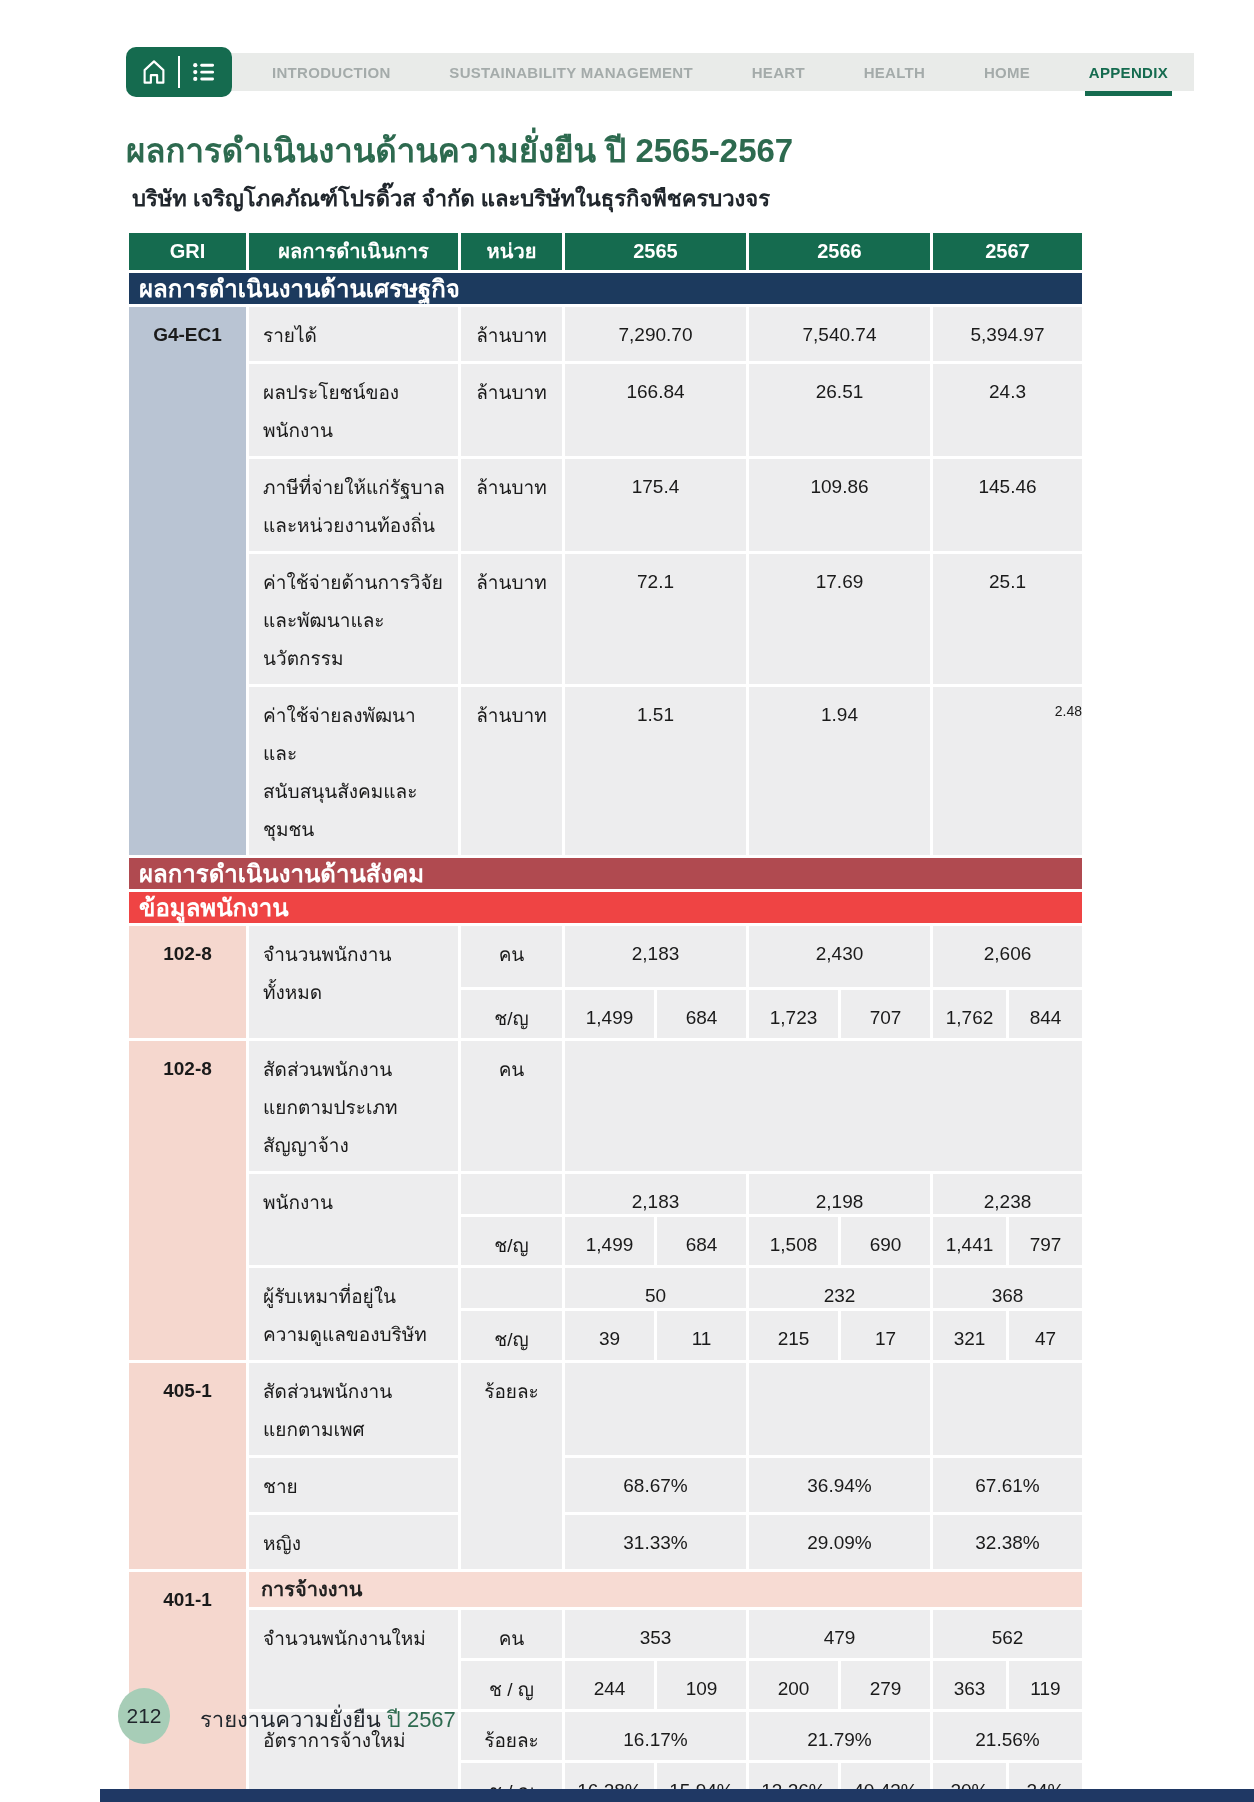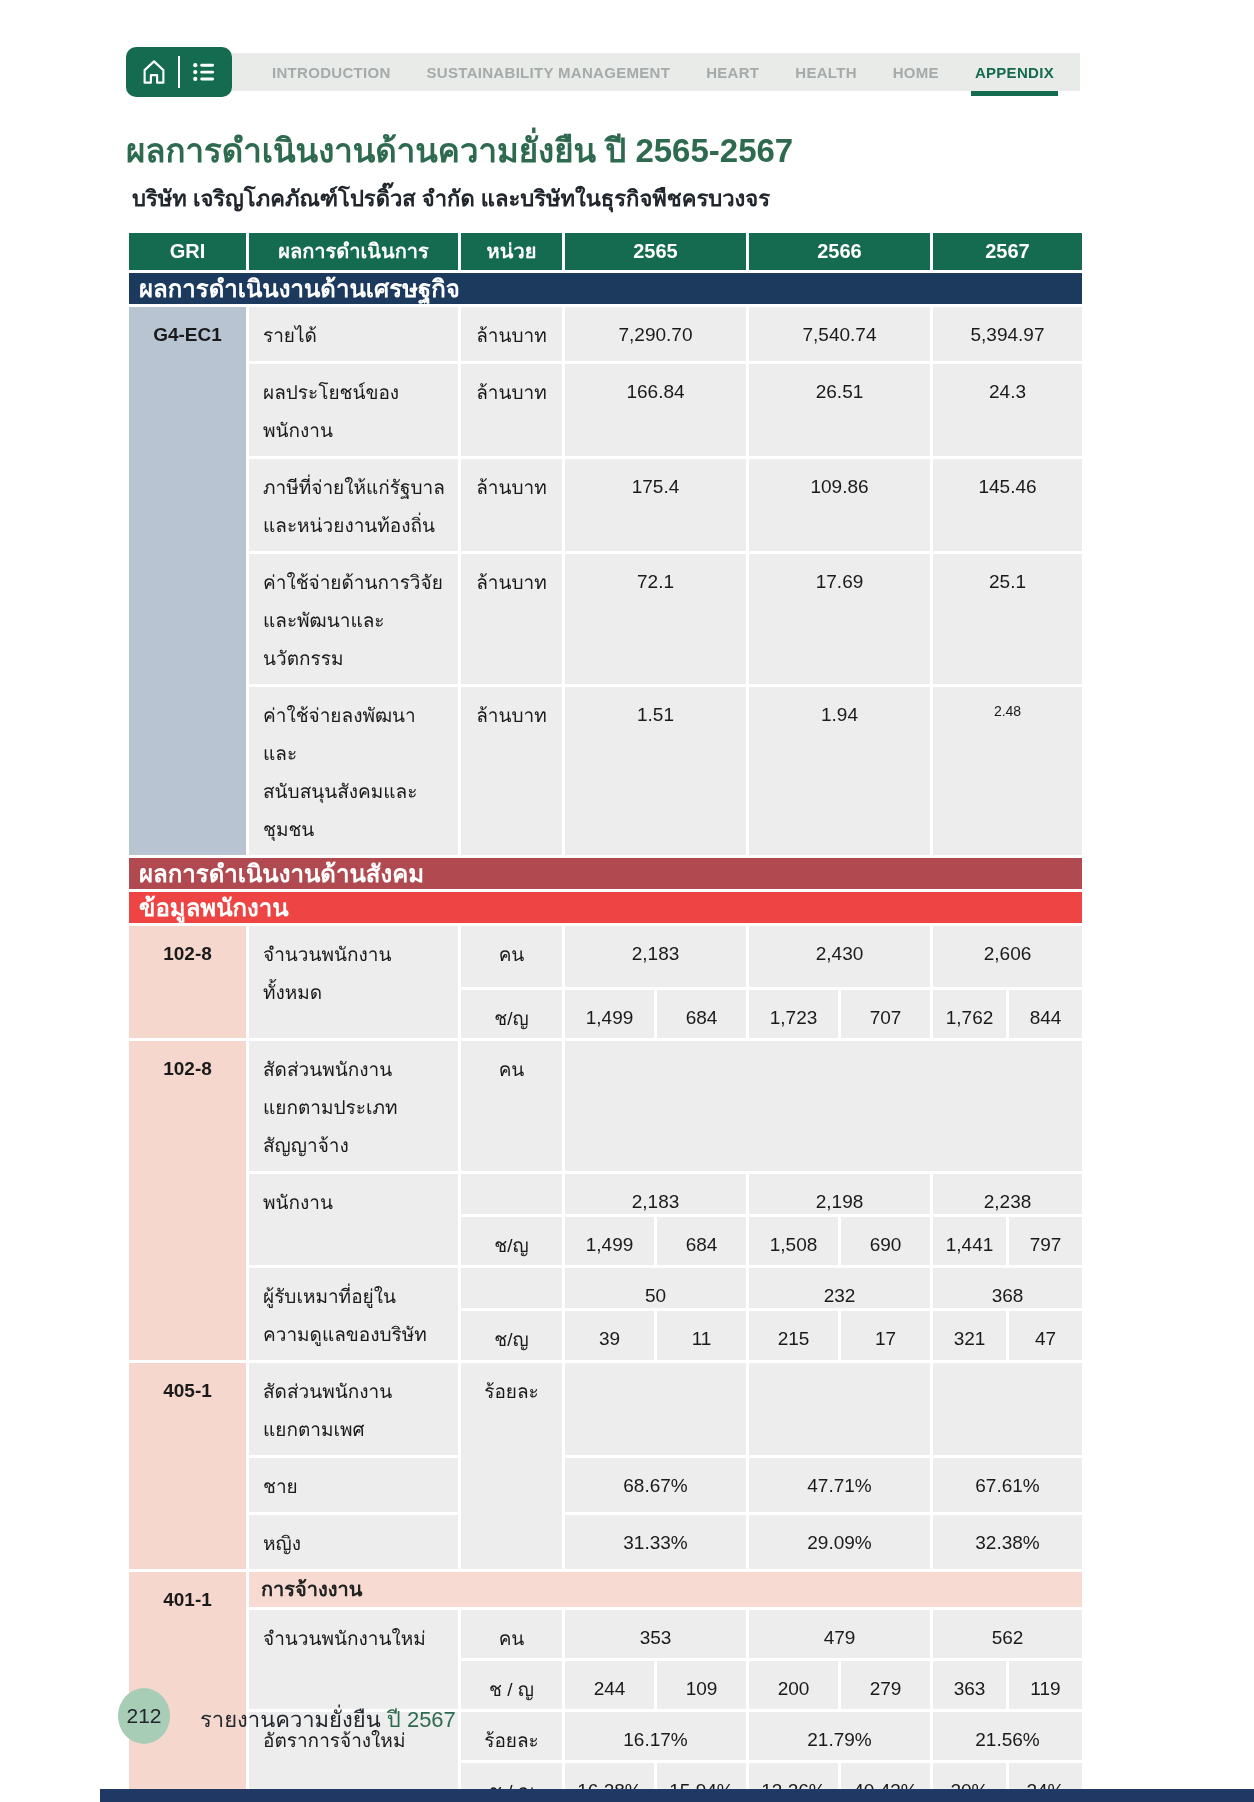--- a/index.html
+++ b/index.html
@@ -4,21 +4,21 @@
 <style>
   * { box-sizing: border-box; }
   html,body { margin:0; padding:0; }
   body {
     width:1254px; height:1802px; position:relative; background:#ffffff;
     font-family:"Liberation Sans","DejaVu Sans",sans-serif; color:#1a1a1a;
     overflow:hidden;
   }
 
   
-  .topnav { position:absolute; left:126px; top:47px; width:954px; height:50px; }
+  .topnav { position:absolute; left:126px; top:47px; width:1068px; height:50px; }
   .nav-bar {
     position:absolute; left:0; top:6px; width:100%; height:38px;
     background:#e9ebe9; display:flex; align-items:center;
     justify-content:space-between; padding-left:146px; padding-right:26px;
   }
   .nav-item {
     font-size:15px; font-weight:bold; letter-spacing:.3px; color:#a4abaa;
     white-space:nowrap; cursor:pointer;
   }
   .nav-item.active { color:#156b4f; position:relative; }
@@ -74,21 +74,21 @@
   td.griB { background:#b9c4d3; }
   td.griP { background:#f5d7ce; }
   td.name {
     background:#ededee; text-align:left; padding:10px 12px 6px 14px;
     white-space:pre-line; line-height:2.0;
   }
   td.unit {
     background:#ededee; text-align:center; padding-top:10px; line-height:2.0;
   }
   td.val  { background:#ededee; text-align:center; padding-top:16px; }
-  td.valS { background:#ededee; text-align:center; padding-top:16px; font-size:14px; }
+  td.valS { background:#ededee; text-align:right; padding-top:16px; font-size:14px; }
   td.blank { background:#ededee; }
 
   
   .page-footer { position:absolute; left:118px; top:1688px; height:56px; }
   .page-circle {
     position:absolute; left:0; top:0; width:52px; height:56px;
     background:#a7cdb7; border-radius:50%;
     display:flex; align-items:center; justify-content:center;
     font-size:21px; color:#20262c;
   }
@@ -270,21 +270,21 @@
         <td class="name" style="height: 76px;">สัดส่วนพนักงาน
 แยกตามเพศ</td>
         <td rowspan="3" class="unit" style="height: 76px;">ร้อยละ</td>
         <td colspan="2" class="blank" style="height: 76px;"></td>
         <td colspan="2" class="blank" style="height: 76px;"></td>
         <td colspan="2" class="blank" style="height: 76px;"></td>
       </tr>
       <tr>
         <td class="name" style="height: 45px;">ชาย</td>
         <td colspan="2" class="val" style="height: 45px;">68.67%</td>
-        <td colspan="2" class="val" style="height: 45px;">47.71%</td>
+        <td colspan="2" class="val" style="height: 45px;">36.94%</td>
         <td colspan="2" class="val" style="height: 45px;">67.61%</td>
       </tr>
       <tr>
         <td class="name" style="height: 45px;">หญิง</td>
         <td colspan="2" class="val" style="height: 45px;">31.33%</td>
         <td colspan="2" class="val" style="height: 45px;">29.09%</td>
         <td colspan="2" class="val" style="height: 45px;">32.38%</td>
       </tr>
       <tr>
         <td rowspan="5" class="griP" style="height: 38px;">401-1</td>

